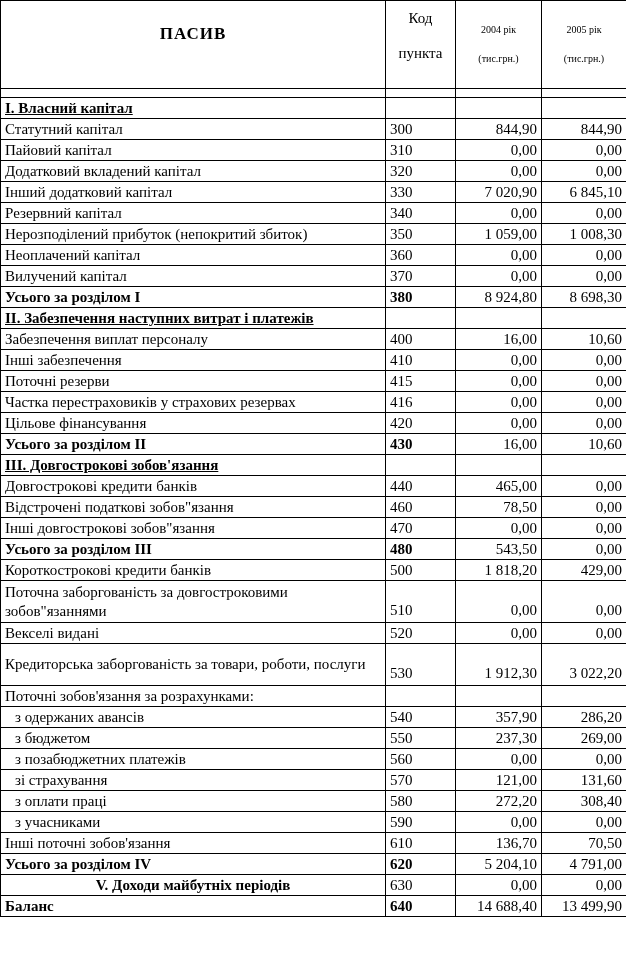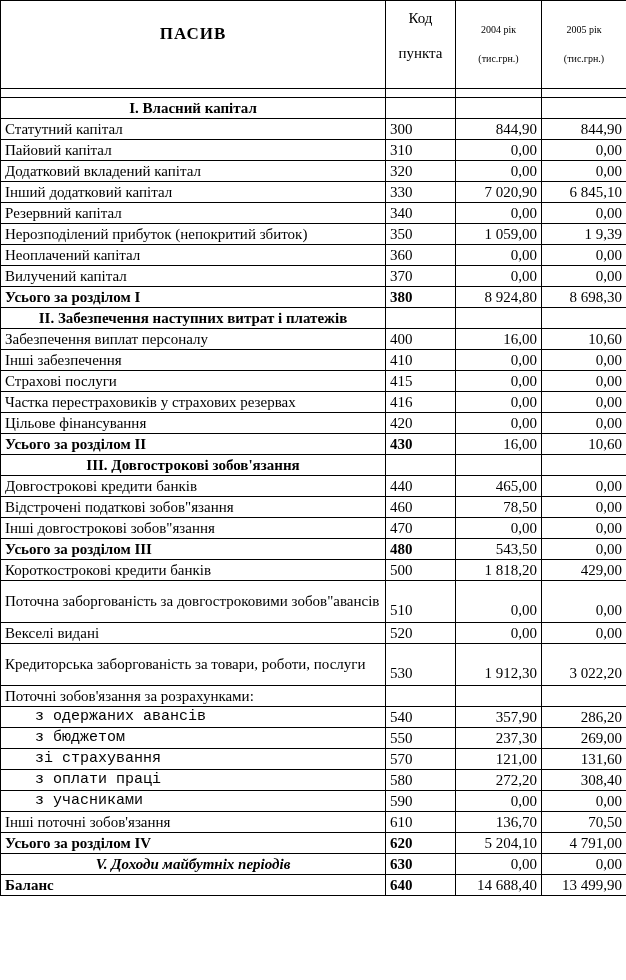--- a/index.html
+++ b/index.html
@@ -52,25 +52,25 @@
   th .l2 { display: block; margin-top: 16px; }
 
   
   tbody tr { height: 21px; }
   tbody tr.tall { height: 42px; }
   tbody tr.empty { height: 9px; }
   td.c-label { text-align: left; }
   td.c-code  { text-align: left; }
   td.c-v1, td.c-v2 { text-align: right; }
 
-  tr.section td.c-label { text-align: center; font-weight: bold; }
+  tr.section td.c-label { font-weight: bold; text-decoration: underline; }
   tr.total td.c-label, tr.total td.c-code { font-weight: bold; }
-  tr.sectionval td.c-label { text-align: center; font-weight: bold; font-style: italic; }
-  tr.sectionval td.c-code { font-weight: bold; }
-  tr.indent td.c-label { padding-left: 34px; font-family: Liberation Mono, monospace; }
+  tr.sectionval td.c-label { text-align: center; font-weight: bold; }
+  tr.sectionval td.c-code { font-weight: normal; }
+  tr.indent td.c-label { padding-left: 14px; }
   tr.tall td.c-code, tr.tall td.c-v1, tr.tall td.c-v2 {
     vertical-align: bottom;
     padding-bottom: 2px;
   }
 </style>
 </head>
 <body>
 
 <div id="sheet">
   <table>
@@ -137,21 +137,21 @@
         <tr class="data">
           <td class="c-label">Резервний капітал</td>
           <td class="c-code">340</td>
           <td class="c-v1">0,00</td>
           <td class="c-v2">0,00</td>
         </tr>
         <tr class="data">
           <td class="c-label">Нерозподілений прибуток (непокритий збиток)</td>
           <td class="c-code">350</td>
           <td class="c-v1">1 059,00</td>
-          <td class="c-v2">1 9,39</td>
+          <td class="c-v2">1 008,30</td>
         </tr>
         <tr class="data">
           <td class="c-label">Неоплачений капітал</td>
           <td class="c-code">360</td>
           <td class="c-v1">0,00</td>
           <td class="c-v2">0,00</td>
         </tr>
         <tr class="data">
           <td class="c-label">Вилучений капітал</td>
           <td class="c-code">370</td>
@@ -176,21 +176,21 @@
           <td class="c-v1">16,00</td>
           <td class="c-v2">10,60</td>
         </tr>
         <tr class="data">
           <td class="c-label">Інші забезпечення</td>
           <td class="c-code">410</td>
           <td class="c-v1">0,00</td>
           <td class="c-v2">0,00</td>
         </tr>
         <tr class="data">
-          <td class="c-label">Страхові послуги</td>
+          <td class="c-label">Поточні резерви</td>
           <td class="c-code">415</td>
           <td class="c-v1">0,00</td>
           <td class="c-v2">0,00</td>
         </tr>
         <tr class="data">
           <td class="c-label">Частка перестраховиків у страхових резервах</td>
           <td class="c-code">416</td>
           <td class="c-v1">0,00</td>
           <td class="c-v2">0,00</td>
         </tr>
@@ -236,21 +236,21 @@
           <td class="c-v1">543,50</td>
           <td class="c-v2">0,00</td>
         </tr>
         <tr class="data">
           <td class="c-label">Короткострокові кредити банків</td>
           <td class="c-code">500</td>
           <td class="c-v1">1 818,20</td>
           <td class="c-v2">429,00</td>
         </tr>
         <tr class="data tall">
-          <td class="c-label">Поточна заборгованість за довгостроковими зобов"авансів</td>
+          <td class="c-label">Поточна заборгованість за довгостроковими зобов"язаннями</td>
           <td class="c-code">510</td>
           <td class="c-v1">0,00</td>
           <td class="c-v2">0,00</td>
         </tr>
         <tr class="data">
           <td class="c-label">Векселі видані</td>
           <td class="c-code">520</td>
           <td class="c-v1">0,00</td>
           <td class="c-v2">0,00</td>
         </tr>
@@ -272,20 +272,26 @@
           <td class="c-v1">357,90</td>
           <td class="c-v2">286,20</td>
         </tr>
         <tr class="data indent">
           <td class="c-label">з бюджетом</td>
           <td class="c-code">550</td>
           <td class="c-v1">237,30</td>
           <td class="c-v2">269,00</td>
         </tr>
         <tr class="data indent">
+          <td class="c-label">з позабюджетних платежів</td>
+          <td class="c-code">560</td>
+          <td class="c-v1">0,00</td>
+          <td class="c-v2">0,00</td>
+        </tr>
+        <tr class="data indent">
           <td class="c-label">зі страхування</td>
           <td class="c-code">570</td>
           <td class="c-v1">121,00</td>
           <td class="c-v2">131,60</td>
         </tr>
         <tr class="data indent">
           <td class="c-label">з оплати праці</td>
           <td class="c-code">580</td>
           <td class="c-v1">272,20</td>
           <td class="c-v2">308,40</td>

